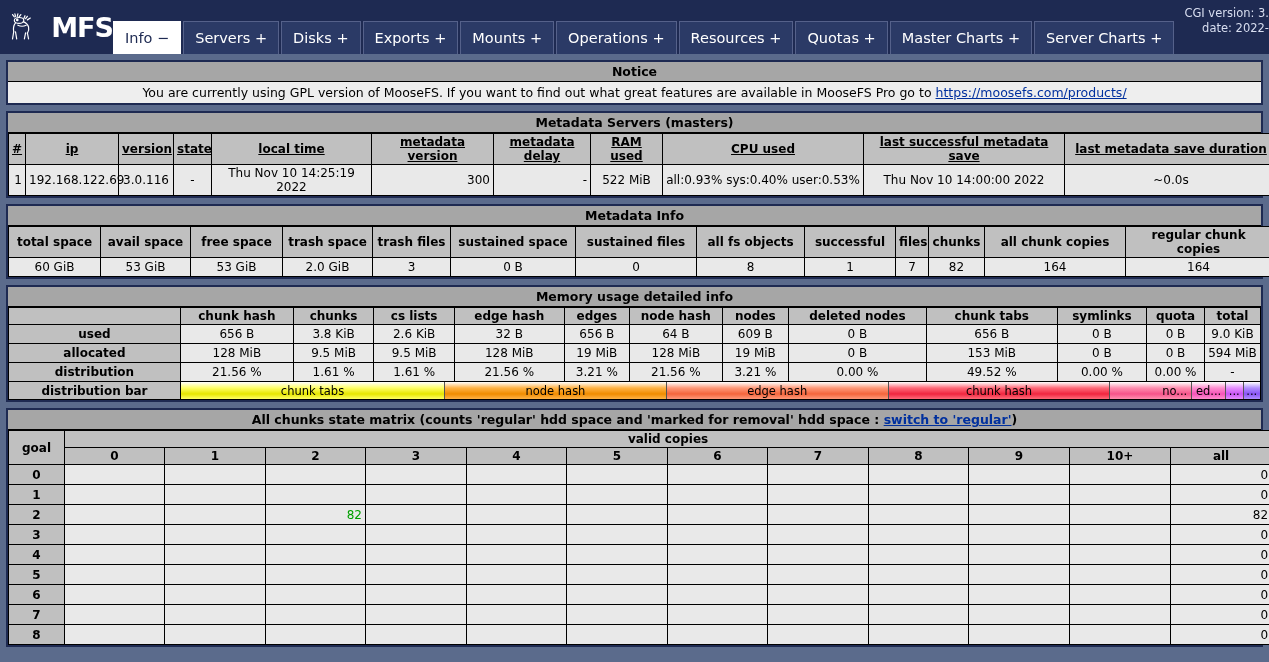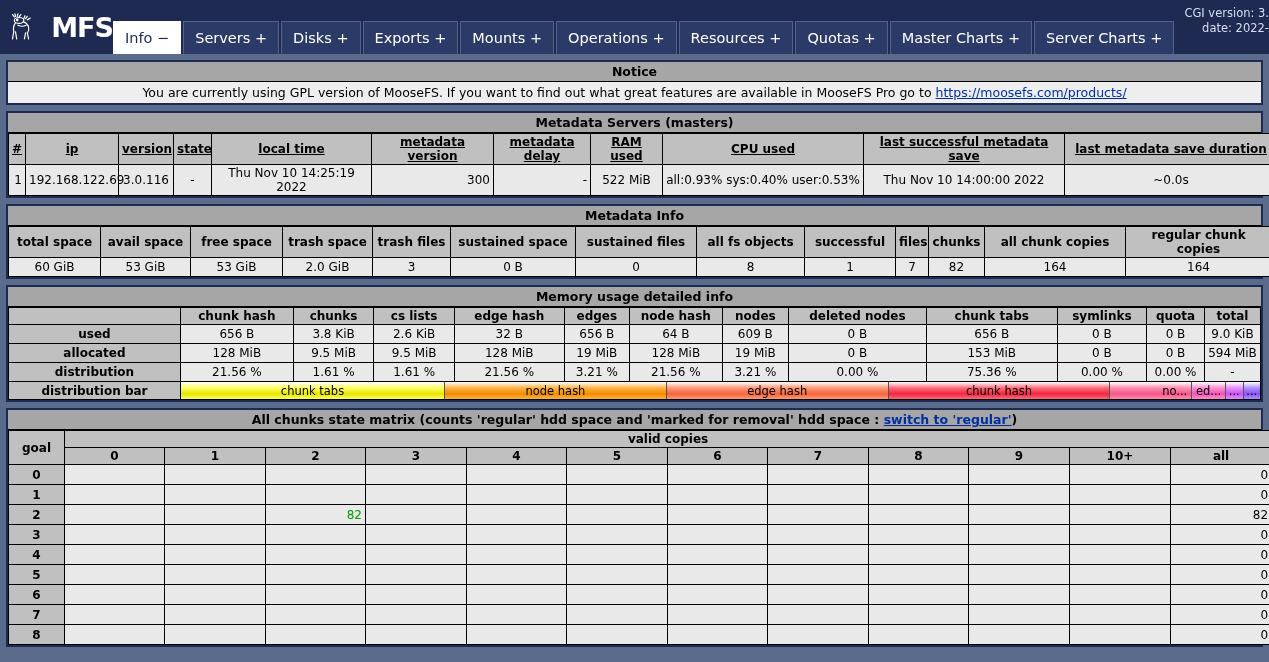--- a/index.html
+++ b/index.html
@@ -276,21 +276,21 @@
     <tr>
       <th class="rowhead">distribution</th>
       <td>21.56 %</td>
       <td>1.61 %</td>
       <td>1.61 %</td>
       <td>21.56 %</td>
       <td>3.21 %</td>
       <td>21.56 %</td>
       <td>3.21 %</td>
       <td>0.00 %</td>
-      <td>75.36 %</td>
+      <td>49.52 %</td>
       <td>0.00 %</td>
       <td>0.00 %</td>
       <td>-</td>
     </tr>
 
     <tr>
       <th class="rowhead">distribution bar</th>
       <td class="distbar-cell" colspan="12">
         <div class="distbar" id="distbar">
               <div class="seg" style="flex: 25.7 0 0px; background: linear-gradient(rgb(255, 255, 255) 0%, rgb(255, 255, 102) 35%, rgb(230, 230, 0) 70%, rgb(255, 255, 102) 100%);">chunk tabs</div>

